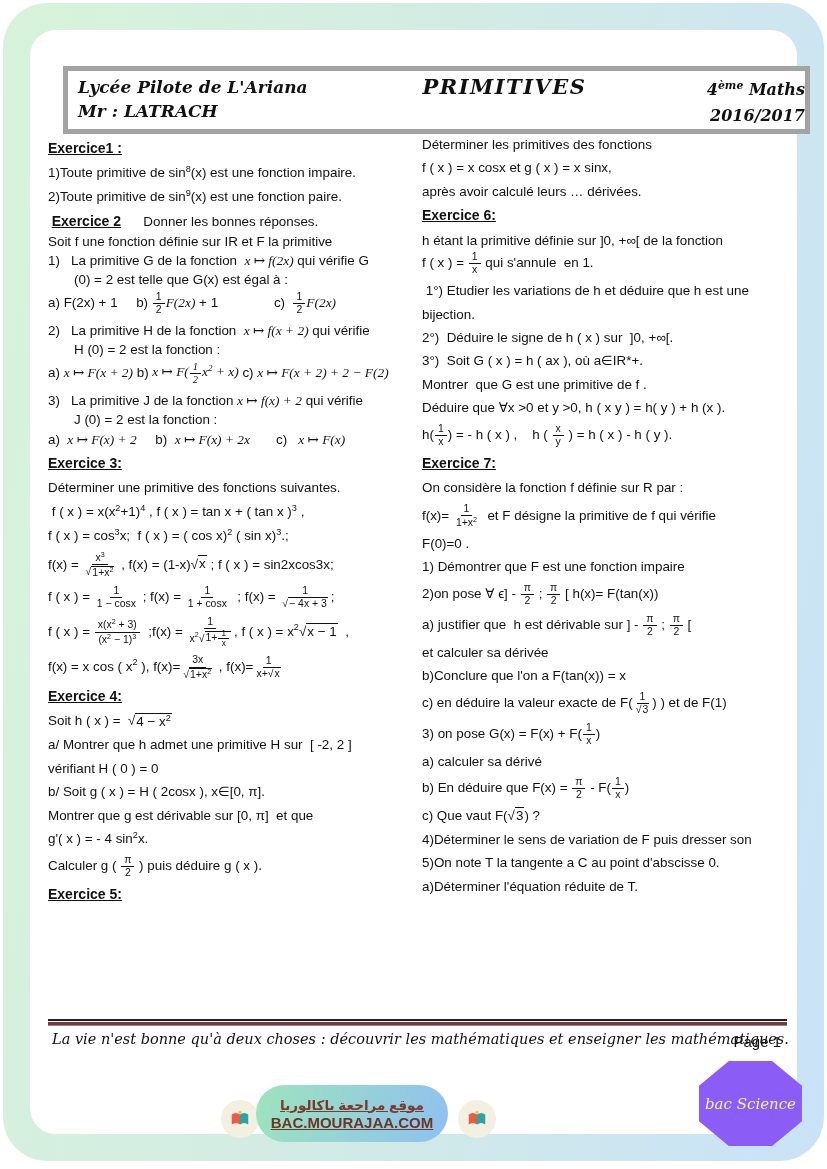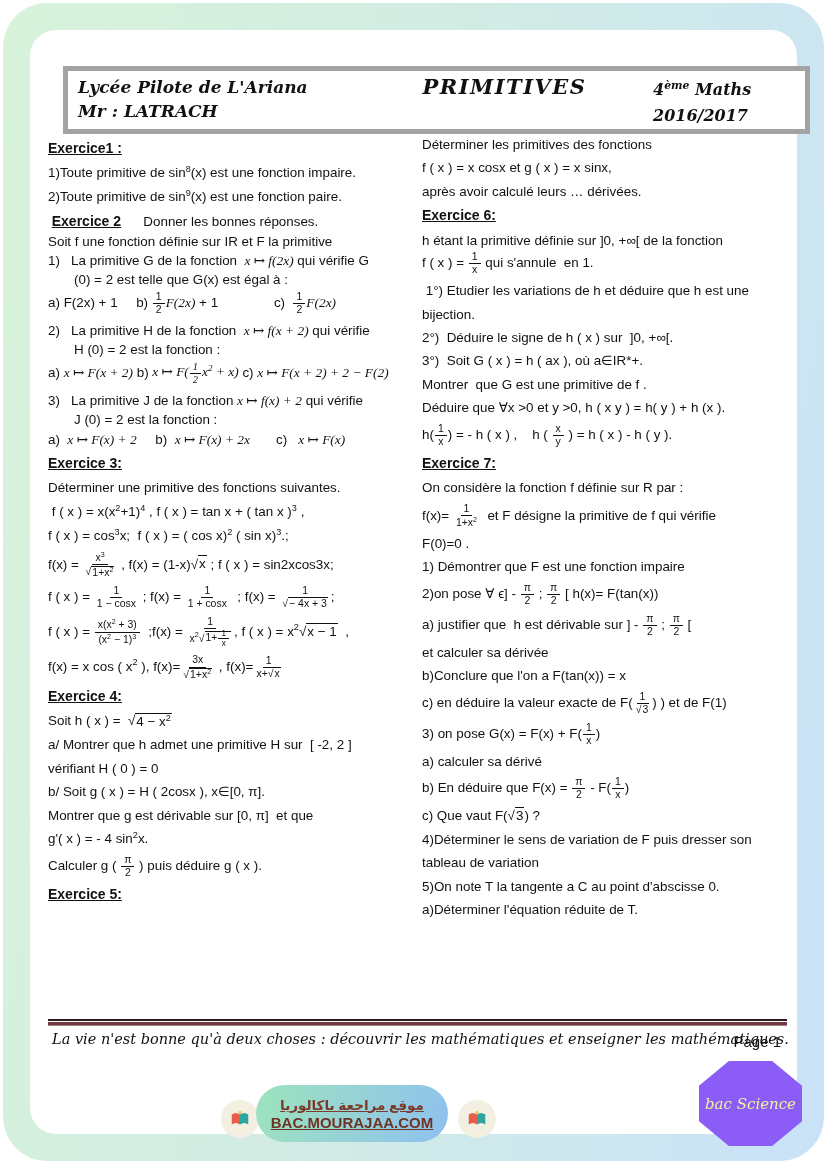--- a/index.html
+++ b/index.html
@@ -10,21 +10,21 @@
   .frame{position:absolute;left:3px;top:3px;width:821px;height:1158px;border-radius:44px;
     background:linear-gradient(100deg,#d8f3da 0%,#d2ece4 45%,#c9e2f8 100%);}
   .page{position:absolute;left:30px;top:30px;width:767px;height:1104px;background:#fff;border-radius:26px;}
 
   
   .hbox{position:absolute;left:48px;top:66px;width:737px;height:58px;border:5px solid #a3a3a3;background:#fff;display:flex;margin-left:15px;}
   .h-left{width:278px;padding:5px 0 0 10px;font-family:"DejaVu Serif",serif;font-style:italic;font-weight:bold;font-size:17px;line-height:1.4;}
   .h-center{flex:1;text-align:center;padding-top:3px;}
   .h-title{font-family:"DejaVu Serif",serif;font-style:italic;font-weight:bold;font-size:21px;letter-spacing:1.5px;}
   .h-sub{font-family:"DejaVu Serif",serif;font-style:italic;font-size:12.5px;margin-top:4px;}
-  .h-right{width:152px;text-align:left;padding-top:6px;font-family:"DejaVu Serif",serif;font-style:italic;font-weight:bold;font-size:16px;line-height:1.6;}
+  .h-right{width:152px;text-align:right;padding-top:6px;font-family:"DejaVu Serif",serif;font-style:italic;font-weight:bold;font-size:16px;line-height:1.6;}
 
   
   .cols{position:absolute;left:48px;top:136px;width:741px;display:flex;}
   .colL{width:368px;}
   .colR{width:367px;padding-left:6px;}
   .line{white-space:pre;font-size:13.4px;line-height:1.3;margin:0 0 6px 0;}
   .line.tight{margin-bottom:2px;}
   .line.indent{padding-left:26px;}
   .line.title{margin:3px 0 7px;}
   .xt{font-weight:bold;text-decoration:underline;font-size:14px;}
@@ -135,21 +135,20 @@
       <div class="line">2)on pose ∀ ϵ] - <span class="fr"><span class="fn">π</span><span class="fd">2</span></span> ; <span class="fr"><span class="fn">π</span><span class="fd">2</span></span> [ h(x)= F(tan(x))</div>
       <div class="line">a) justifier que  h est dérivable sur ] - <span class="fr"><span class="fn">π</span><span class="fd">2</span></span> ; <span class="fr"><span class="fn">π</span><span class="fd">2</span></span> [</div>
       <div class="line">et calculer sa dérivée</div>
       <div class="line">b)Conclure que l'on a F(tan(x)) = x</div>
       <div class="line">c) en déduire la valeur exacte de F(<span class="fr"><span class="fn">1</span><span class="fd"><span class="sq">√<span class="rad">3</span></span></span></span>) ) et de F(1)</div>
       <div class="line">3) on pose G(x) = F(x) + F(<span class="fr"><span class="fn">1</span><span class="fd">x</span></span>)</div>
       <div class="line">a) calculer sa dérivé</div>
       <div class="line">b) En déduire que F(x) = <span class="fr"><span class="fn">π</span><span class="fd">2</span></span> - F(<span class="fr"><span class="fn">1</span><span class="fd">x</span></span>)</div>
       <div class="line">c) Que vaut F(<span class="sq">√<span class="rad">3</span></span>) ?</div>
       <div class="line">4)Déterminer le sens de variation de F puis dresser son</div>
-      <div class="line">tableau de variation</div>
       <div class="line">5)On note T la tangente a C au point d'abscisse 0.</div>
       <div class="line">a)Déterminer l'équation réduite de T.</div>
     </div>
 </div>
 
 <div class="frule"></div>
 <div class="fquote">La vie n'est bonne qu'à deux choses : découvrir les mathématiques et enseigner les mathématiques.</div>
 <div class="fpage">Page 1</div>
 
 <div class="logo logoL">

